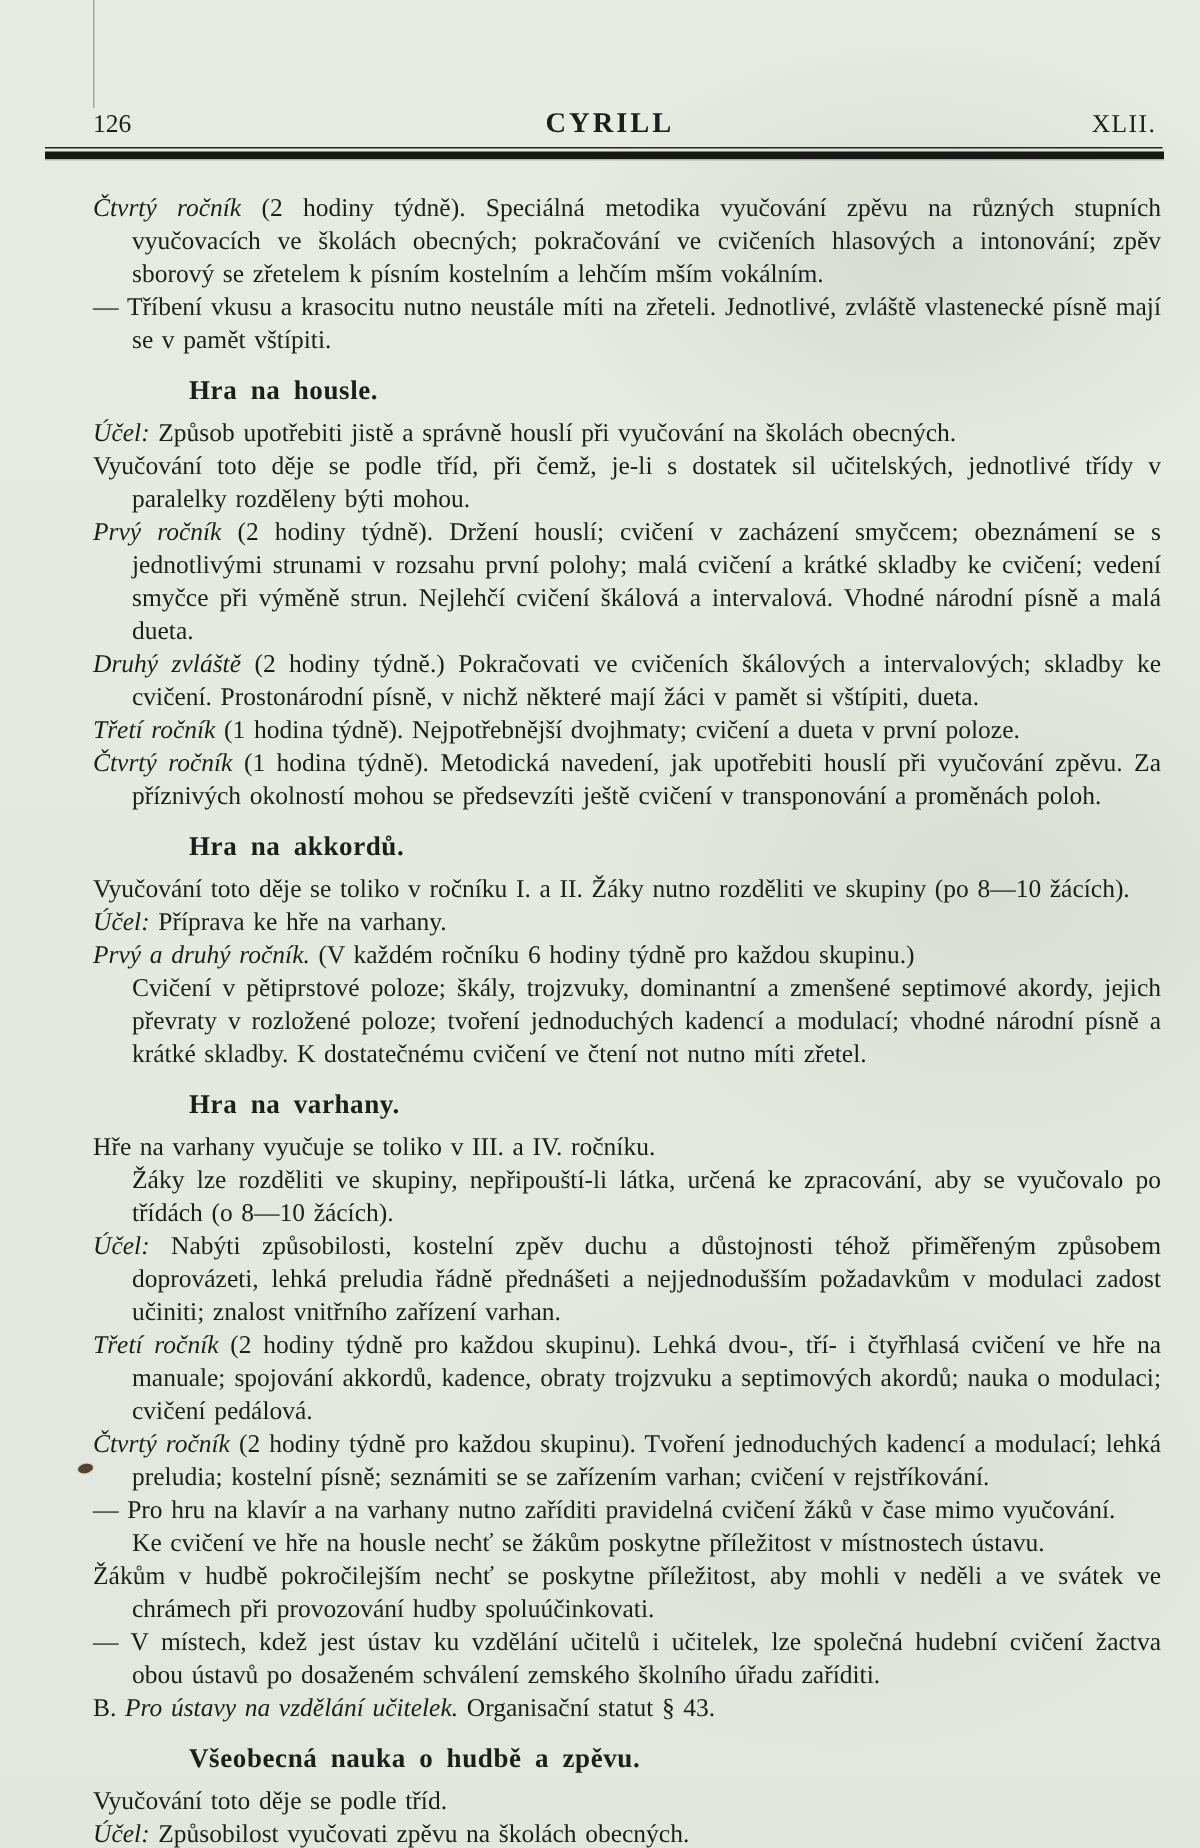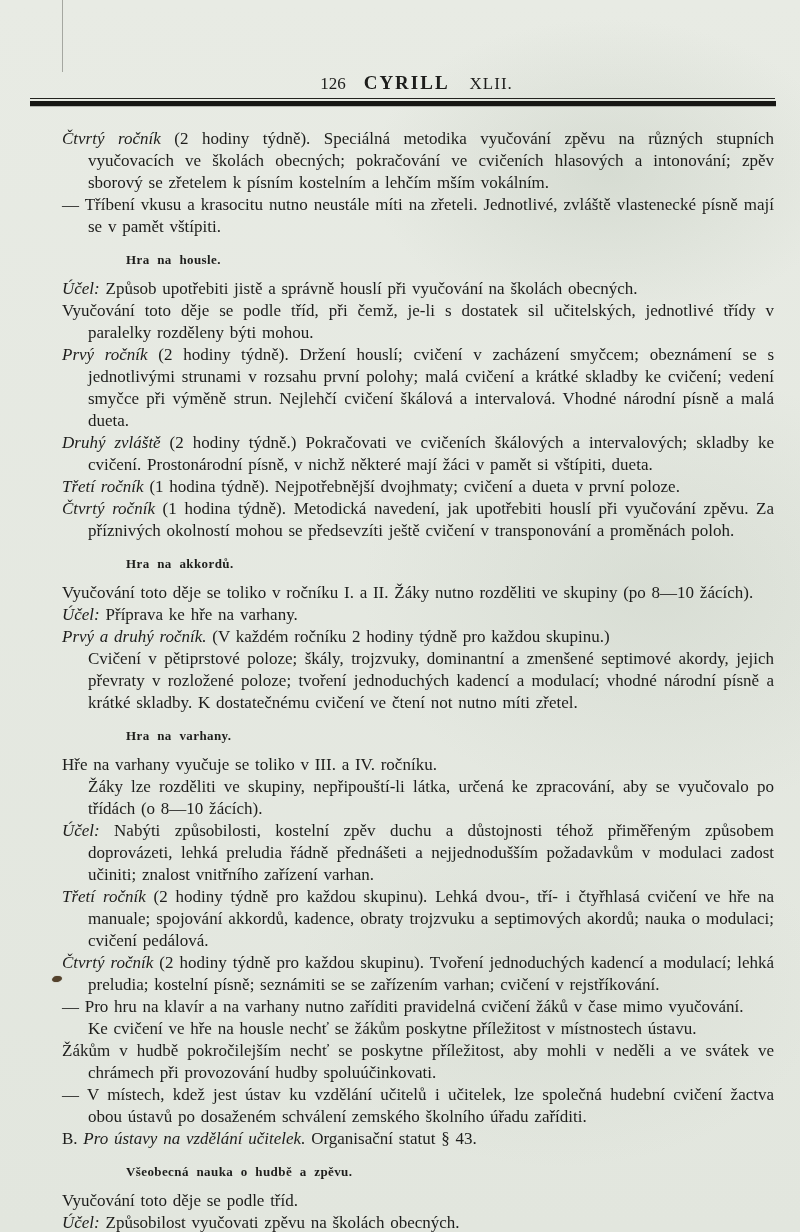--- a/index.html
+++ b/index.html
@@ -13,39 +13,39 @@
       radial-gradient(ellipse 380px 260px at 70% 80%, rgba(175,186,170,.18), transparent 70%),
       linear-gradient(#e8ebe4,#e2e6de);
   }
   .page{position:relative;width:800px;height:1232px;}
   .crease{position:absolute;left:62px;top:0;width:1px;height:72px;background:rgba(40,40,35,.35);}
   .ink-speck{position:absolute;left:52px;top:976px;width:10px;height:6px;border-radius:50%;
     background:#54422c;transform:rotate(-12deg);box-shadow:0 0 1px rgba(60,45,25,.6);}
 
   .header{
     position:absolute;left:30px;top:72px;width:745px;
-    display:flex;justify-content:center;align-items:baseline;
+    display:flex;justify-content:space-between;align-items:baseline;
     padding-bottom:3px;border-bottom:1.5px solid #23231f;
   }
   .page-num{font-size:17px;padding:0 8px 1px 32px;}
   .journal-title{font-size:19px;font-weight:bold;letter-spacing:2px;padding:0 10px 1px;}
   .volume{font-size:17px;letter-spacing:1px;padding:0 4px 1px 10px;}
   .rule-thick{position:absolute;left:30px;top:101px;width:746px;height:5px;background:#171714;
     box-shadow:0 1px 0 rgba(23,23,20,.25);}
 
   .content{
     position:absolute;left:62px;top:128px;width:712px;
     font-size:17px;line-height:22px;word-spacing:1.5px;
   }
   .content p{margin:0;text-align:justify;}
   .para-hang{padding-left:26px;text-indent:-26px;}
   .dash{padding-left:26px;text-indent:-26px;}
   .para-indent{padding-left:26px;}
   .heading{
-    font-weight:bold;font-size:13px;line-height:22px;
+    font-weight:bold;font-size:18px;line-height:22px;
     margin:11px 0 7px 64px;text-align:left;
     letter-spacing:.4px;word-spacing:4px;
   }
   .lead{font-style:italic;}
   .prefix{font-style:normal;}
 </style>
 </head>
 <body>
 
 <div class="page">
@@ -65,21 +65,21 @@
       <h3 class="heading">Hra na housle.</h3>
       <p class="para-hang"><span class="lead">Účel: </span><span class="text">Způsob upotřebiti jistě a správně houslí při vyučování na školách obecných.</span></p>
       <p class="para-hang"><span class="text">Vyučování toto děje se podle tříd, při čemž, je-li s dostatek sil učitelských, jednotlivé třídy v paralelky rozděleny býti mohou.</span></p>
       <p class="para-hang"><span class="lead">Prvý ročník </span><span class="text">(2 hodiny týdně). Držení houslí; cvičení v zacházení smyčcem; obeznámení se s jednotlivými strunami v rozsahu první polohy; malá cvičení a krátké skladby ke cvičení; vedení smyčce při výměně strun. Nejlehčí cvičení škálová a intervalová. Vhodné národní písně a malá dueta.</span></p>
       <p class="para-hang"><span class="lead">Druhý zvláště </span><span class="text">(2 hodiny týdně.) Pokračovati ve cvičeních škálových a intervalových; skladby ke cvičení. Prostonárodní písně, v nichž některé mají žáci v pamět si vštípiti, dueta.</span></p>
       <p class="para-hang"><span class="lead">Třetí ročník </span><span class="text">(1 hodina týdně). Nejpotřebnější dvojhmaty; cvičení a dueta v první poloze.</span></p>
       <p class="para-hang"><span class="lead">Čtvrtý ročník </span><span class="text">(1 hodina týdně). Metodická navedení, jak upotřebiti houslí při vyučování zpěvu. Za příznivých okolností mohou se předsevzíti ještě cvičení v transponování a proměnách poloh.</span></p>
       <h3 class="heading">Hra na akkordů.</h3>
       <p class="para-hang"><span class="text">Vyučování toto děje se toliko v ročníku I. a II. Žáky nutno rozděliti ve skupiny (po 8—10 žácích).</span></p>
       <p class="para-hang"><span class="lead">Účel: </span><span class="text">Příprava ke hře na varhany.</span></p>
-      <p class="para-hang"><span class="lead">Prvý a druhý ročník. </span><span class="text">(V každém ročníku 2 hodiny týdně pro každou skupinu.)</span></p>
+      <p class="para-hang"><span class="lead">Prvý a druhý ročník. </span><span class="text">(V každém ročníku 6 hodiny týdně pro každou skupinu.)</span></p>
       <p class="para-indent"><span class="text">Cvičení v pětiprstové poloze; škály, trojzvuky, dominantní a zmenšené septimové akordy, jejich převraty v rozložené poloze; tvoření jednoduchých kadencí a modulací; vhodné národní písně a krátké skladby. K dostatečnému cvičení ve čtení not nutno míti zřetel.</span></p>
       <h3 class="heading">Hra na varhany.</h3>
       <p class="para-hang"><span class="text">Hře na varhany vyučuje se toliko v III. a IV. ročníku.</span></p>
       <p class="para-indent"><span class="text">Žáky lze rozděliti ve skupiny, nepřipouští-li látka, určená ke zpracování, aby se vyučovalo po třídách (o 8—10 žácích).</span></p>
       <p class="para-hang"><span class="lead">Účel: </span><span class="text">Nabýti způsobilosti, kostelní zpěv duchu a důstojnosti téhož přiměřeným způsobem doprovázeti, lehká preludia řádně přednášeti a nejjednodušším požadavkům v modulaci zadost učiniti; znalost vnitřního zařízení varhan.</span></p>
       <p class="para-hang"><span class="lead">Třetí ročník </span><span class="text">(2 hodiny týdně pro každou skupinu). Lehká dvou-, tří- i čtyřhlasá cvičení ve hře na manuale; spojování akkordů, kadence, obraty trojzvuku a septimových akordů; nauka o modulaci; cvičení pedálová.</span></p>
       <p class="para-hang"><span class="lead">Čtvrtý ročník </span><span class="text">(2 hodiny týdně pro každou skupinu). Tvoření jednoduchých kadencí a modulací; lehká preludia; kostelní písně; seznámiti se se zařízením varhan; cvičení v rejstříkování.</span></p>
       <p class="dash"><span class="prefix">— </span><span class="text">Pro hru na klavír a na varhany nutno zaříditi pravidelná cvičení žáků v čase mimo vyučování.</span></p>
       <p class="para-indent"><span class="text">Ke cvičení ve hře na housle nechť se žákům poskytne příležitost v místnostech ústavu.</span></p>
       <p class="para-hang"><span class="text">Žákům v hudbě pokročilejším nechť se poskytne příležitost, aby mohli v neděli a ve svátek ve chrámech při provozování hudby spoluúčinkovati.</span></p>

